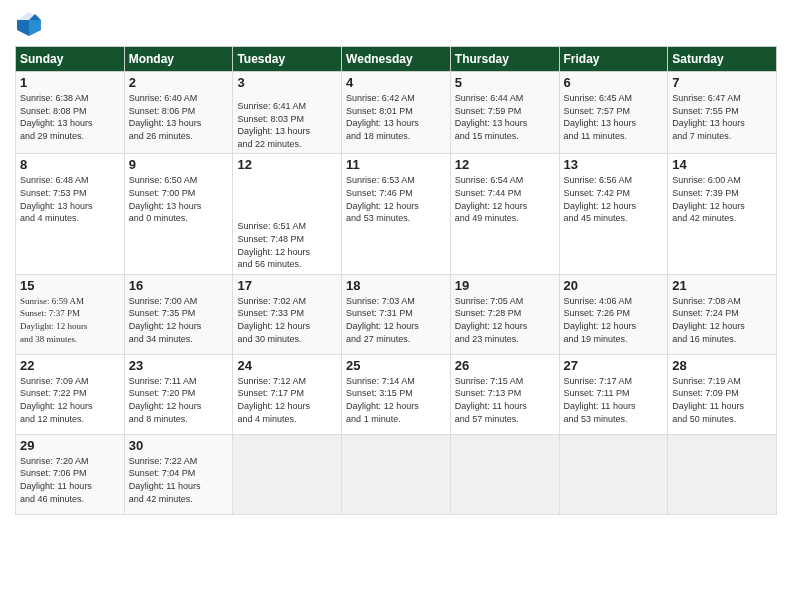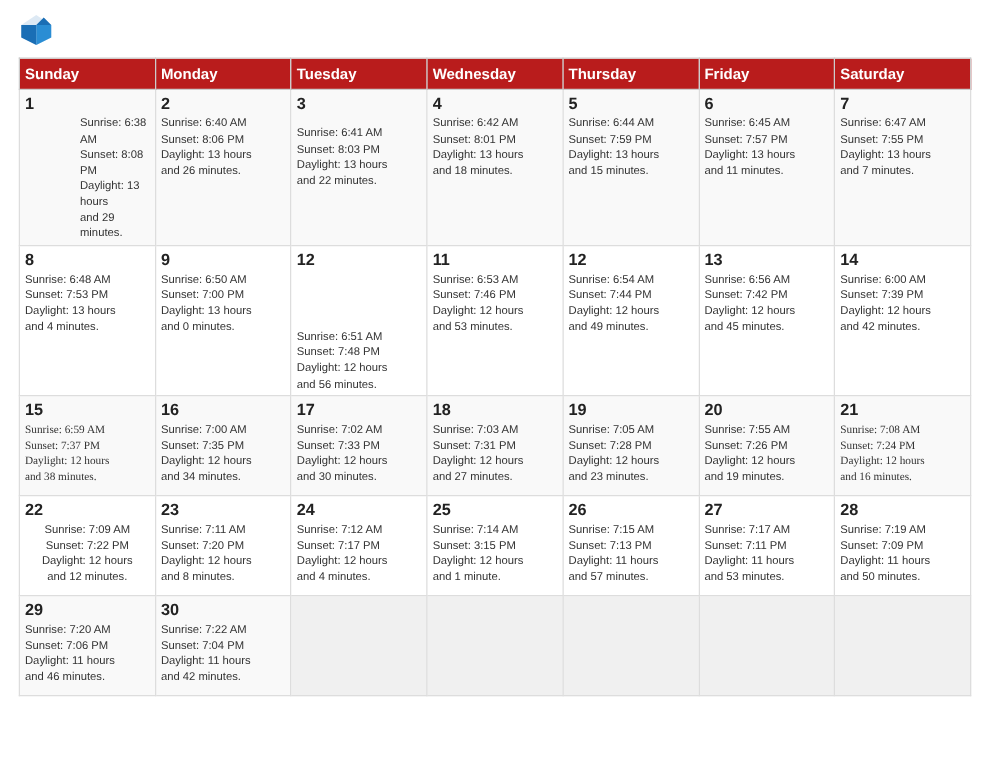--- a/index.html
+++ b/index.html
@@ -49,21 +49,21 @@
     .subtitle {
       font-size: 14px;
       color: #444;
     }
     table {
       width: 100%;
       border-collapse: collapse;
       table-layout: fixed;
     }
     thead tr th {
-      background-color: #b91c1c;
+      background-color: #14532d;
       color: white;
       font-size: 12px;
       font-weight: bold;
       padding: 5px 4px;
       text-align: left;
       border: 1px solid #ccc;
     }
     tbody tr td {
       vertical-align: top;
       padding: 3px 4px;
@@ -127,21 +127,21 @@
           <th>Wednesday</th>
           <th>Thursday</th>
           <th>Friday</th>
           <th>Saturday</th>
         </tr>
     </thead>
     <tbody id="calendar-body">
     <tr>
           <td>
             <span class="day-number">1</span>
-            <div class="day-info" style="white-space: pre-line; margin-left: 44px;">Sunrise: 6:38 AM
+            <div class="day-info" style="white-space: pre-line;">Sunrise: 6:38 AM
 Sunset: 8:08 PM
 Daylight: 13 hours
 and 29 minutes.</div>
           </td>
           <td>
             <span class="day-number">2</span>
             <div class="day-info" style="white-space: pre-line;">Sunrise: 6:40 AM
 Sunset: 8:06 PM
 Daylight: 13 hours
 and 26 minutes.</div>
@@ -264,37 +264,37 @@
           </td>
           <td>
             <span class="day-number">19</span>
             <div class="day-info" style="white-space: pre-line;">Sunrise: 7:05 AM
 Sunset: 7:28 PM
 Daylight: 12 hours
 and 23 minutes.</div>
           </td>
           <td>
             <span class="day-number">20</span>
-            <div class="day-info" style="white-space: pre-line;">Sunrise: 7:55 AM
+            <div class="day-info" style="white-space: pre-line;">Sunrise: 4:06 AM
 Sunset: 7:26 PM
 Daylight: 12 hours
 and 19 minutes.</div>
           </td>
           <td>
             <span class="day-number">21</span>
-            <div class="day-info" style="white-space: pre-line; font-family: Liberation Serif, serif;">Sunrise: 7:08 AM
+            <div class="day-info" style="white-space: pre-line;">Sunrise: 7:08 AM
 Sunset: 7:24 PM
 Daylight: 12 hours
 and 16 minutes.</div>
           </td>
         </tr>
         <tr>
           <td>
             <span class="day-number">22</span>
-            <div class="day-info" style="white-space: pre-line; text-align: center;">Sunrise: 7:09 AM
+            <div class="day-info" style="white-space: pre-line;">Sunrise: 7:09 AM
 Sunset: 7:22 PM
 Daylight: 12 hours
 and 12 minutes.</div>
           </td>
           <td>
             <span class="day-number">23</span>
             <div class="day-info" style="white-space: pre-line;">Sunrise: 7:11 AM
 Sunset: 7:20 PM
 Daylight: 12 hours
 and 8 minutes.</div>

